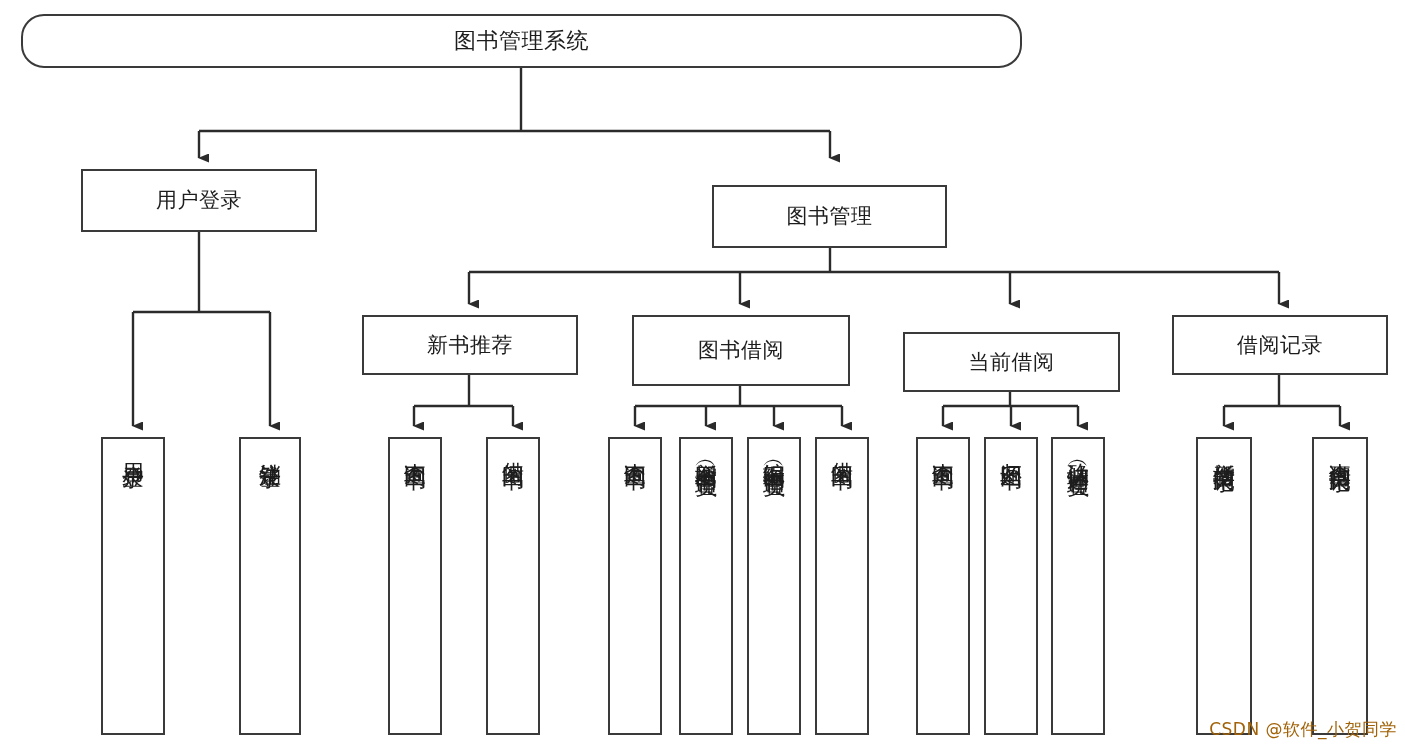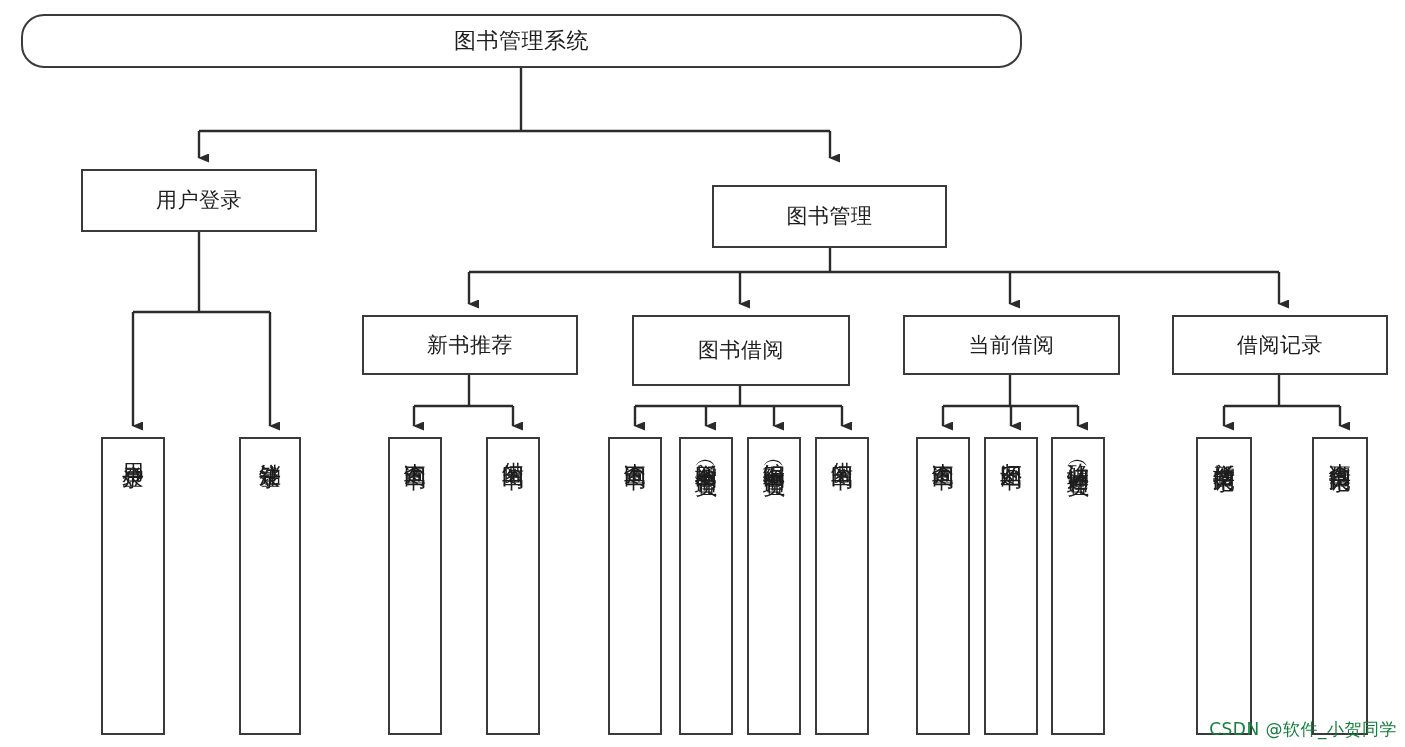--- a/index.html
+++ b/index.html
@@ -59,21 +59,21 @@
     line-height: 1.0;
     letter-spacing: 2px;
     white-space: nowrap;
   }
   .node.root .lbl { font-size: 22px; }
   #watermark {
     position: absolute;
     right: 8px;
     bottom: 6px;
     font-size: 17px;
-    color: #15803d;
+    color: #a16207;
     letter-spacing: 0.5px;
     white-space: nowrap;
     user-select: none;
   }
 </style>
 </head>
 <body>
 
 <div id="diagram-root">
 
@@ -137,21 +137,21 @@
   <div class="node horizontal" style="left:712px; top:169px; width:235px; height:63px;margin-top:16px;">
     <span class="lbl">图书管理</span>
   </div>
 
   <div class="node horizontal" style="left:362px; top:315px; width:216px; height:60px;">
     <span class="lbl">新书推荐</span>
   </div>
   <div class="node horizontal" style="left:632px; top:315px; width:218px; height:71px;">
     <span class="lbl">图书借阅</span>
   </div>
-  <div class="node horizontal" style="left:903px; top:315px; width:217px; height:60px;">
+  <div class="node horizontal" style="left:903px; top:332px; width:217px; height:60px;">
     <span class="lbl">当前借阅</span>
   </div>
   <div class="node horizontal" style="left:1172px; top:315px; width:216px; height:60px;">
     <span class="lbl">借阅记录</span>
   </div>
 
   <div class="node vertical" style="left:101px; top:437px; width:64px; height:298px;">
     <span class="lbl">用户登录</span>
   </div>
   <div class="node vertical" style="left:239px; top:437px; width:62px; height:298px;">

